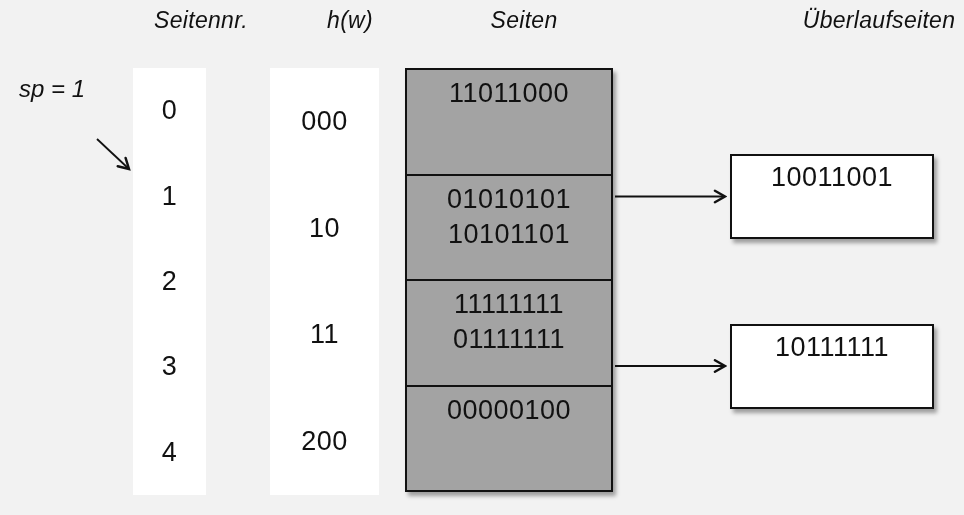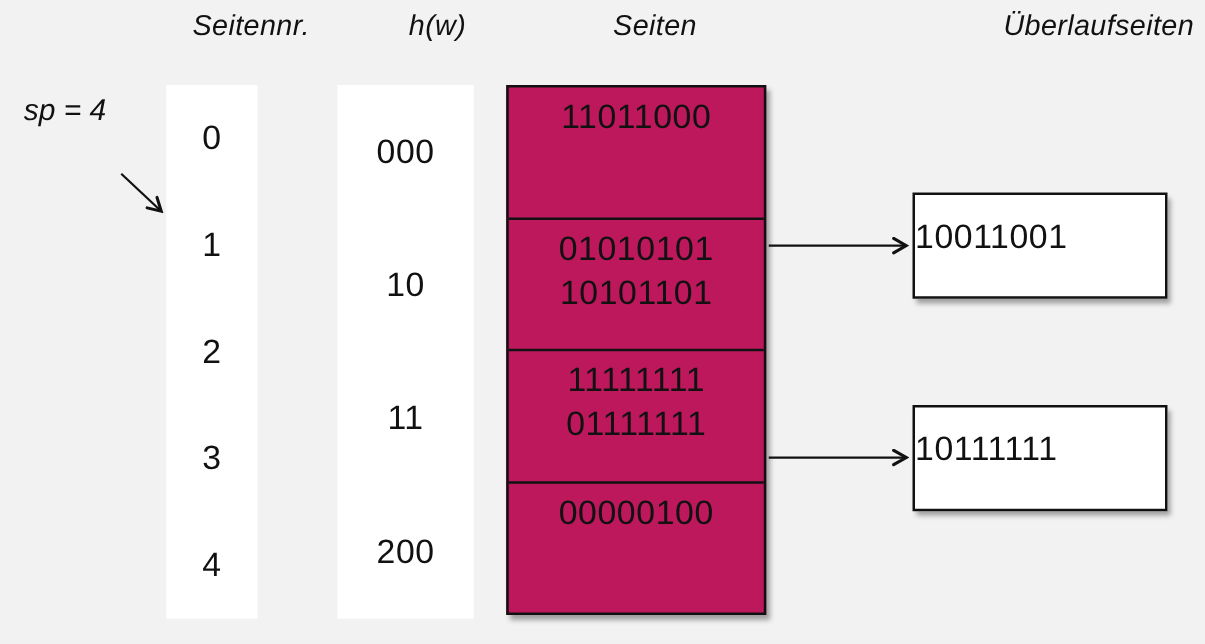--- a/index.html
+++ b/index.html
@@ -34,62 +34,62 @@
   }
   .strip-pageno{left:133px;width:73px;}
   .strip-hash{left:270px;width:109px;text-align:center;}
   .strip .cell{
     flex:1 1 0;
     display:flex;align-items:center;justify-content:center;
     font-size:27px;font-weight:500;letter-spacing:.5px;
   }
   .bucket-table{
     position:absolute;left:405px;top:68px;width:208px;height:424px;
-    background:#be185d;
+    background:#a3a3a3;
     border:2px solid #111;
     box-sizing:border-box;
     display:flex;flex-direction:column;
     box-shadow:3px 4px 4px rgba(0,0,0,0.35);
   }
   .bucket-row{
     flex:1 1 0;
     border-bottom:2px solid #111;
     box-sizing:border-box;
     padding-top:6px;
     text-align:center;
   }
   .bucket-row:last-child{border-bottom:none;text-align:center;}
   .bin{
     font-size:27px;font-weight:500;line-height:35px;letter-spacing:.5px;
   }
   .overflow-box{
     position:absolute;left:730px;width:204px;height:85px;
     background:#ffffff;border:2px solid #111;box-sizing:border-box;
     box-shadow:3px 4px 4px rgba(0,0,0,0.35);
-    padding-top:16px;
+    padding-top:4px;text-align:center;
   }
   .overflow-1{top:154px;}
   .overflow-2{top:324px;}
   svg.arrow-layer{
     position:absolute;left:0;top:0;width:964px;height:515px;
     pointer-events:none;
   }
 </style>
 </head>
 <body>
 
 <div class="stage">
 
   <div class="col-header" style="left:174px">Seitennr.</div>
   <div class="col-header" style="left:323px">h(w)</div>
   <div class="col-header" style="left:497px">Seiten</div>
   <div class="col-header" style="left:852px">Überlaufseiten</div>
 
   <div class="annotation">
-    <div>sp = 4</div>
+    <div>sp = 1</div>
   </div>
 
   <div class="strip strip-pageno">
     <div class="cell">0</div>
     <div class="cell">1</div>
     <div class="cell">2</div>
     <div class="cell">3</div>
     <div class="cell">4</div>
   </div>
 

